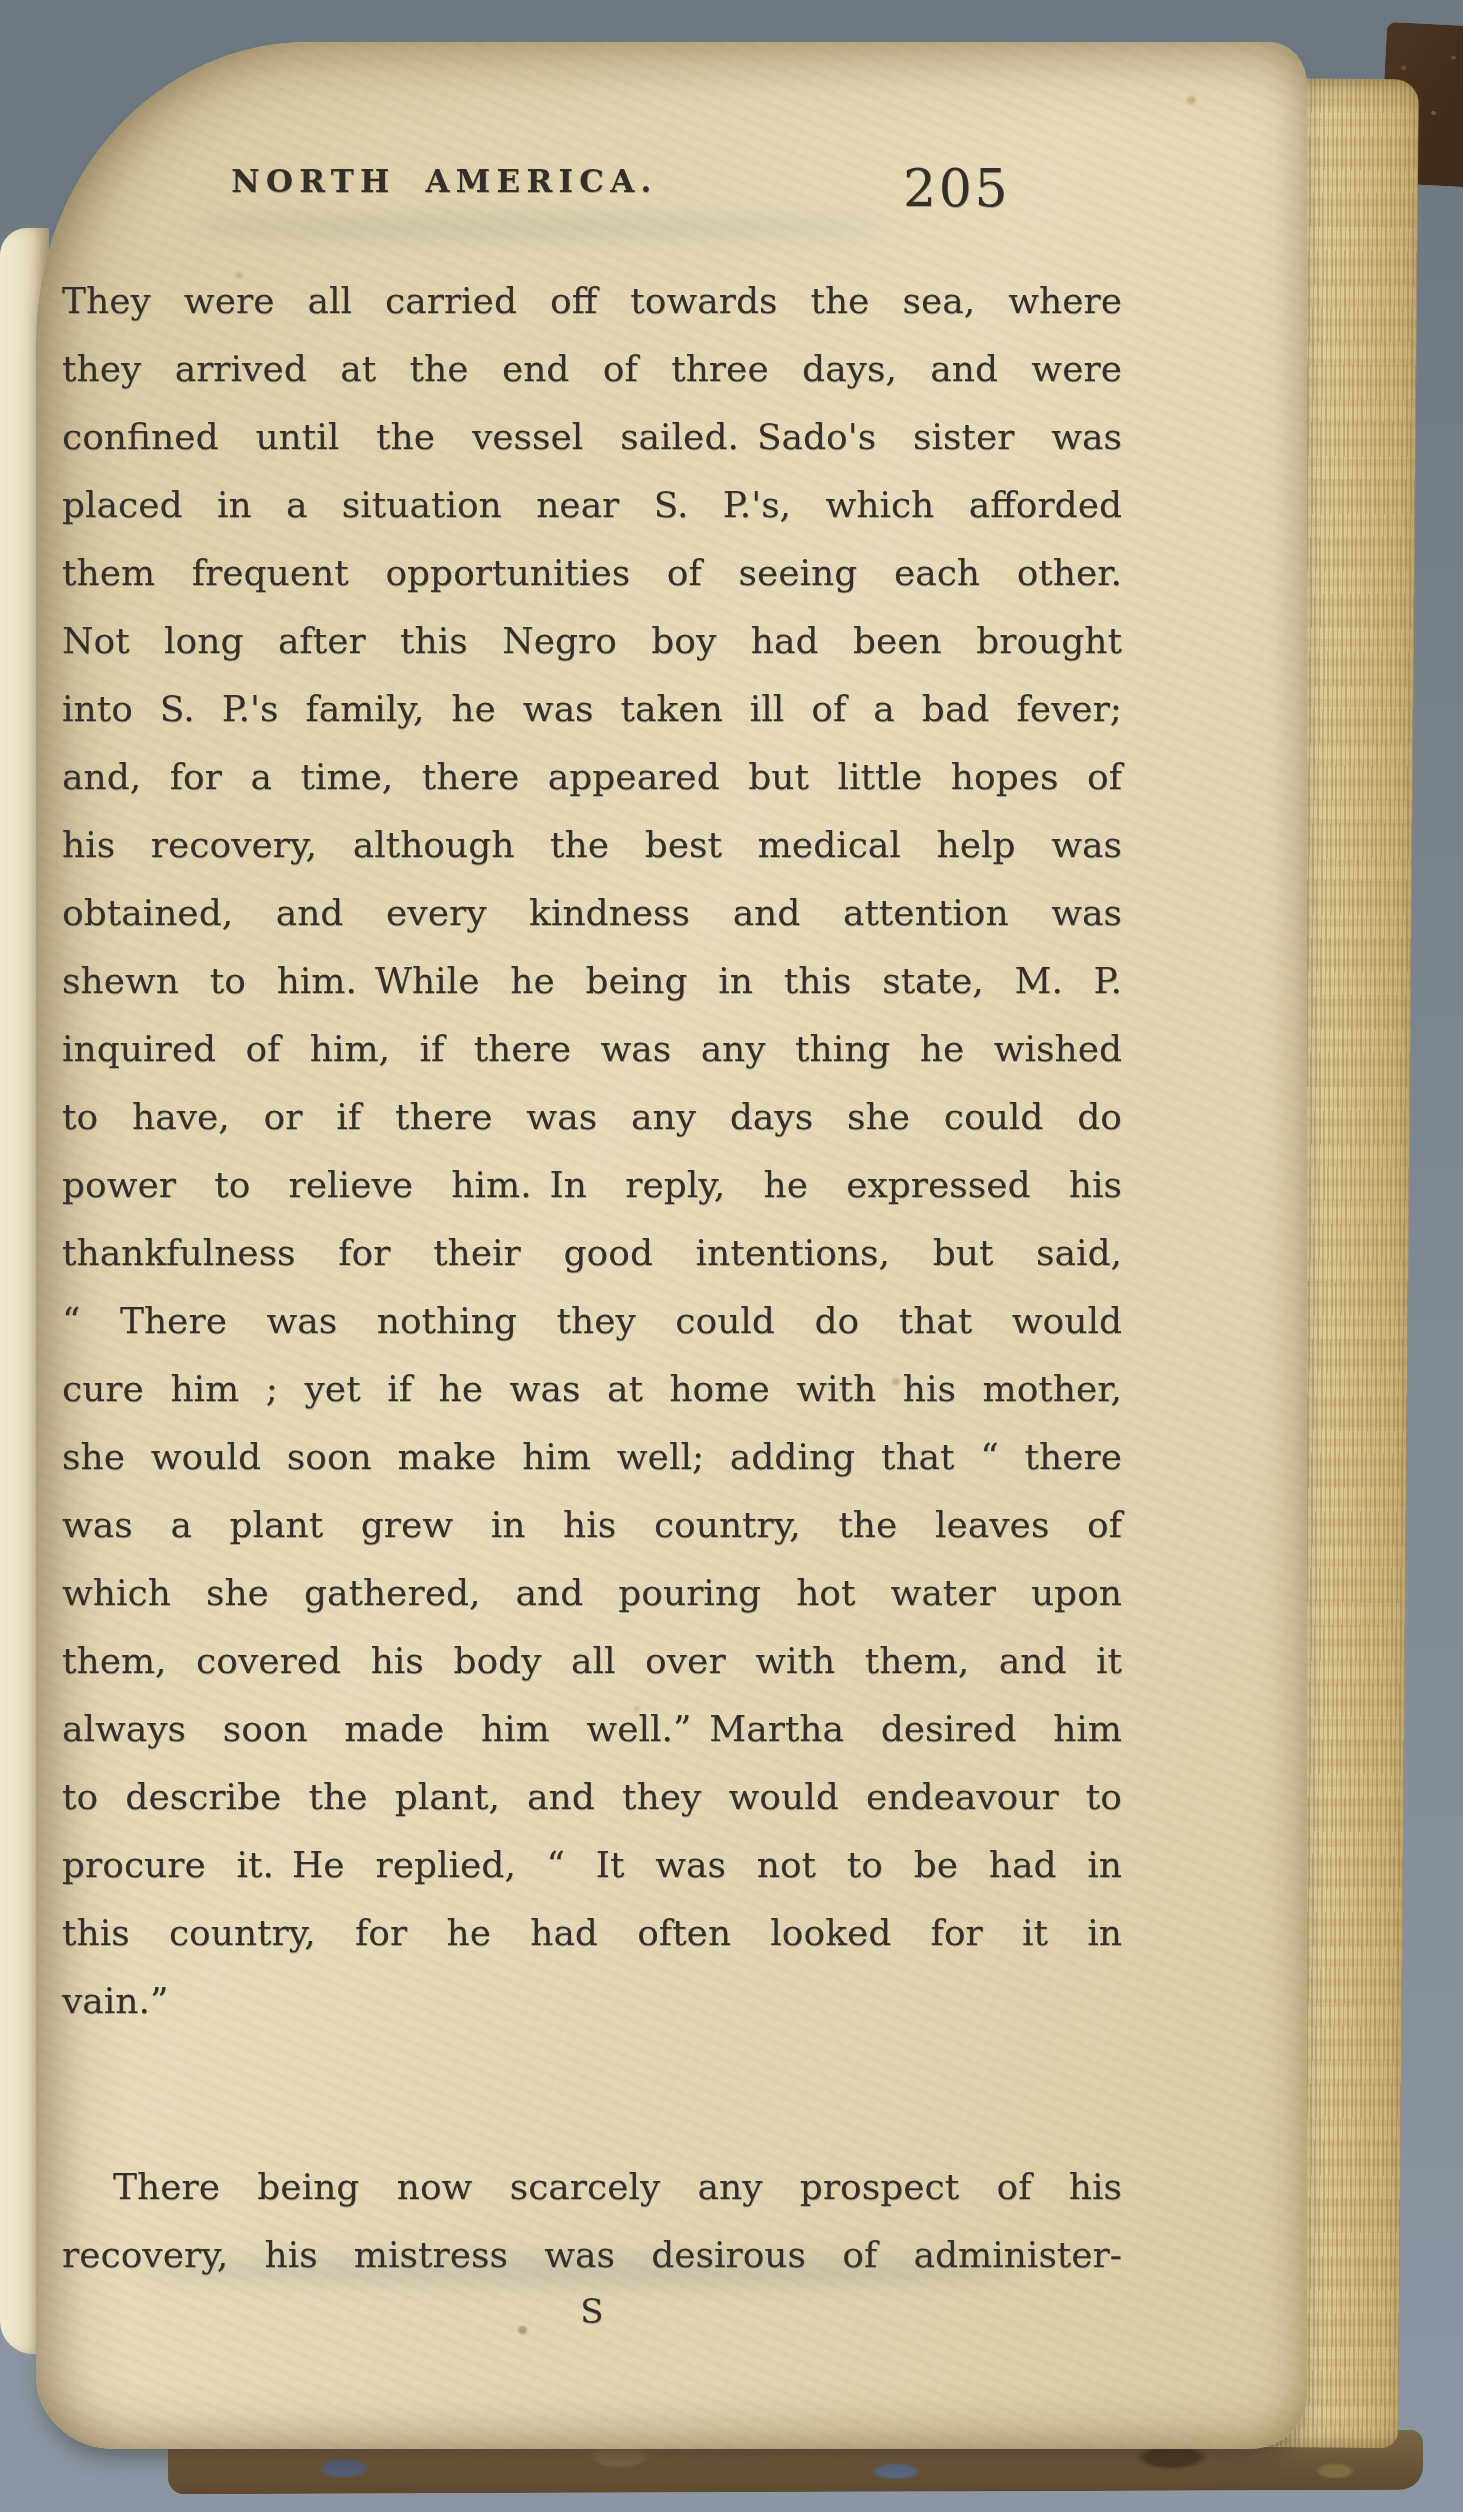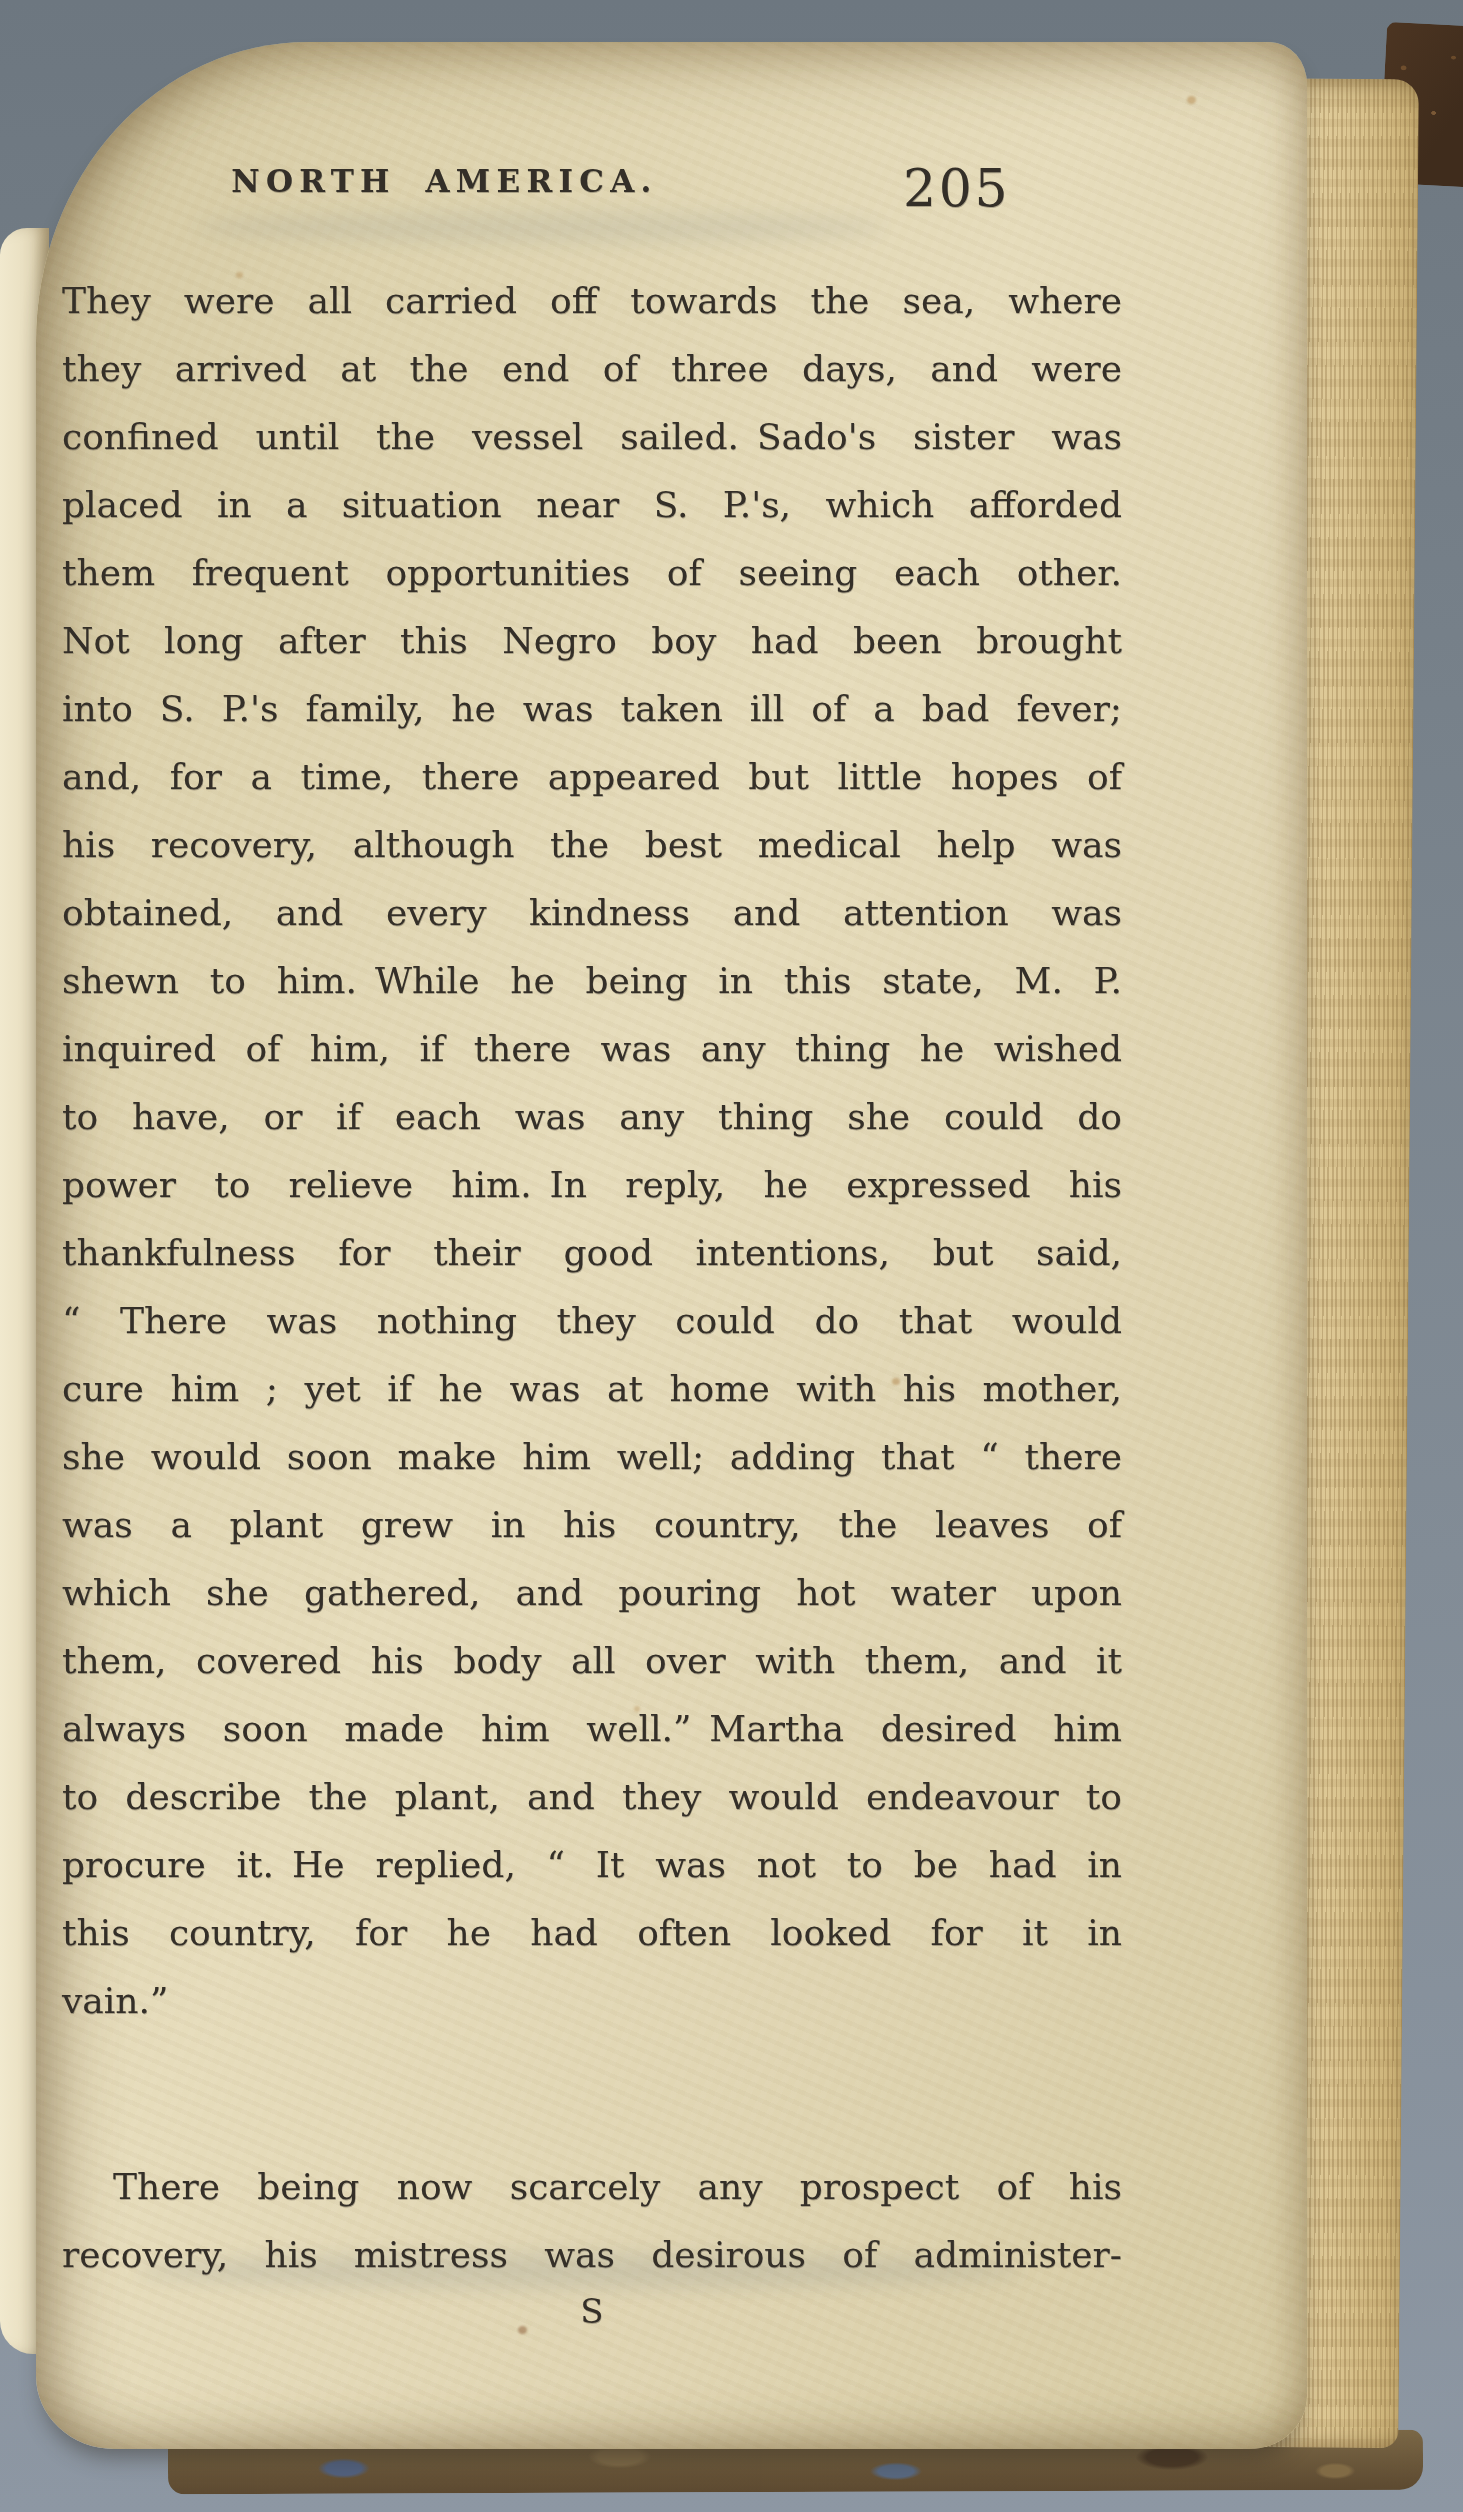--- a/index.html
+++ b/index.html
@@ -124,21 +124,21 @@
     <div class="tl">confined until the vessel sailed. Sado's sister was</div>
     <div class="tl">placed in a situation near S. P.'s, which afforded</div>
     <div class="tl">them frequent opportunities of seeing each other.</div>
     <div class="tl">Not long after this Negro boy had been brought</div>
     <div class="tl">into S. P.'s family, he was taken ill of a bad fever;</div>
     <div class="tl">and, for a time, there appeared but little hopes of</div>
     <div class="tl">his recovery, although the best medical help was</div>
     <div class="tl">obtained, and every kindness and attention was</div>
     <div class="tl">shewn to him. While he being in this state, M. P.</div>
     <div class="tl">inquired of him, if there was any thing he wished</div>
-    <div class="tl">to have, or if each was any thing she could do</div>
+    <div class="tl">to have, or if there was any days she could do</div>
     <div class="tl">power to relieve him. In reply, he expressed his</div>
     <div class="tl">thankfulness for their good intentions, but said,</div>
     <div class="tl">“ There was nothing they could do that would</div>
     <div class="tl">cure him ; yet if he was at home with his mother,</div>
     <div class="tl">she would soon make him well; adding that “ there</div>
     <div class="tl">was a plant grew in his country, the leaves of</div>
     <div class="tl">which she gathered, and pouring hot water upon</div>
     <div class="tl">them, covered his body all over with them, and it</div>
     <div class="tl">always soon made him well.” Martha desired him</div>
     <div class="tl">to describe the plant, and they would endeavour to</div>

